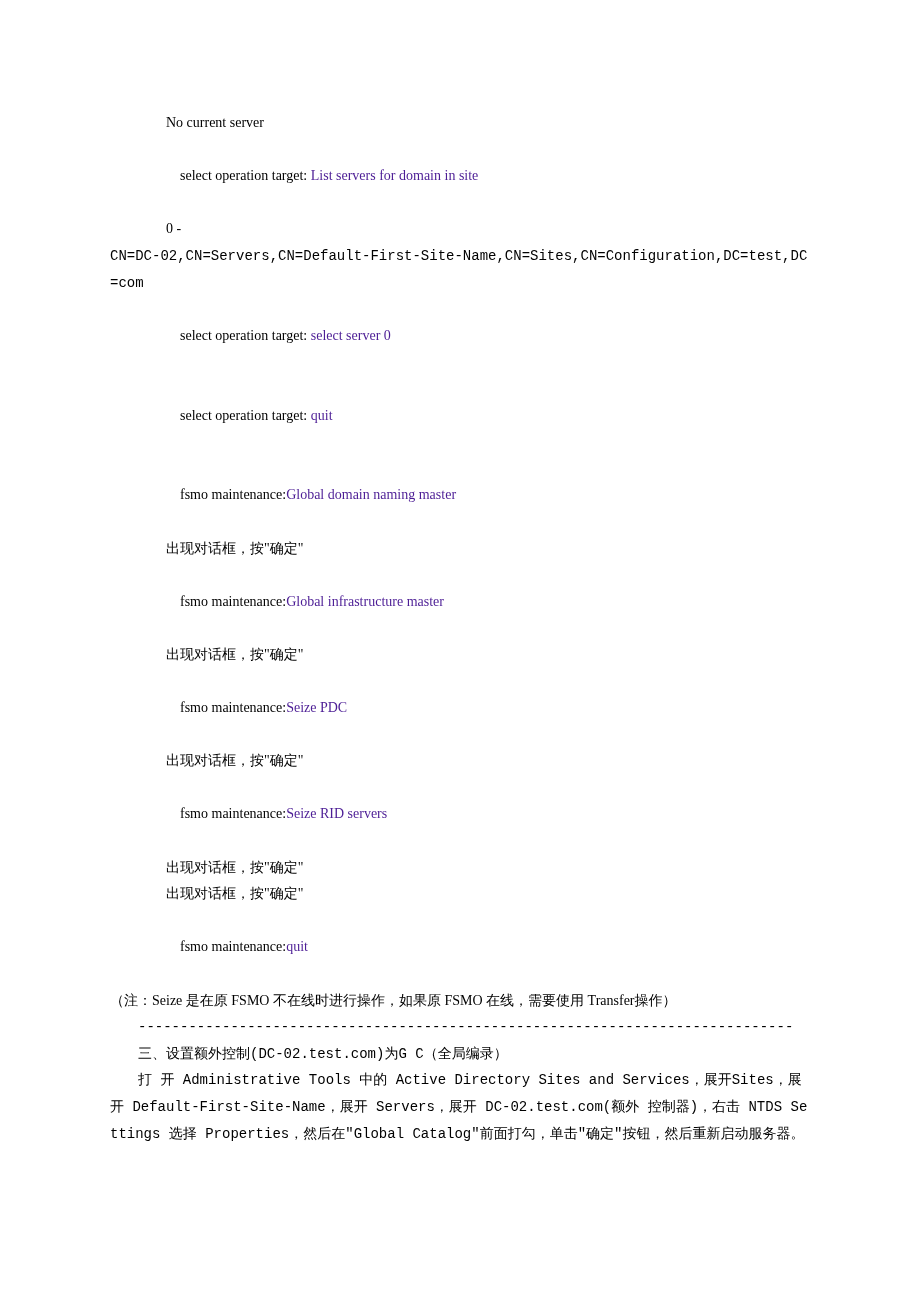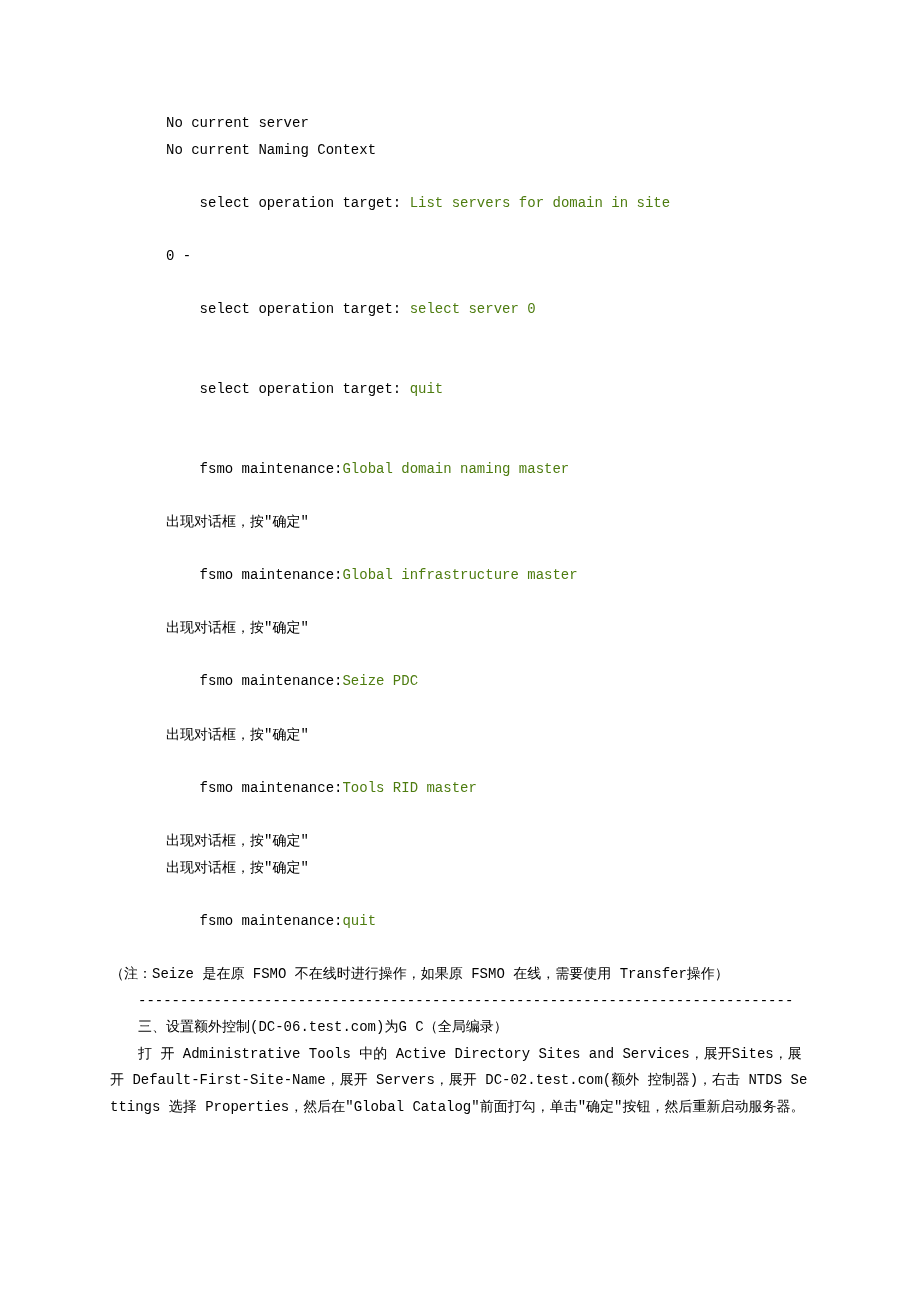--- a/index.html
+++ b/index.html
@@ -13,61 +13,61 @@
     width: 920px;
   }
   .page {
     padding: 110px 110px 60px 110px;
   }
   .row {
     white-space: pre-wrap;
     word-break: break-all;
   }
   .indent-1 { padding-left: 2em; }
-  .indent-2 { padding-left: 4em; }
+  .indent-2 { padding-left: 4em; font-family: Liberation Serif, serif; }
   .hang { text-indent: -2em; padding-left: 2em; }
-  .red { color: #4d7c0f; }
+  .red { color: #4c1d95; }
 </style>
 </head>
 <body>
 
 <div class="page">
 
   <div class="row indent-2">No current server</div>
-  <div class="row indent-2">No current Naming Context</div>
   <div class="row indent-2">
     <span>select operation target: </span><span class="red">List servers for domain in site</span>
   </div>
   <div class="row indent-2">0 -</div>
+  <div class="row">CN=DC-02,CN=Servers,CN=Default-First-Site-Name,CN=Sites,CN=Configuration,DC=test,DC=com</div>
   <div class="row indent-2">
     <span>select operation target: </span><span class="red">select server 0</span>
   </div>
   <div class="row indent-2">
     <span>select operation target: </span><span class="red">quit</span>
   </div>
   <div class="row indent-2">
     <span>fsmo maintenance:</span><span class="red">Global domain naming master</span>
   </div>
   <div class="row indent-2">出现对话框，按"确定"</div>
   <div class="row indent-2">
     <span>fsmo maintenance:</span><span class="red">Global infrastructure master</span>
   </div>
   <div class="row indent-2">出现对话框，按"确定"</div>
   <div class="row indent-2">
     <span>fsmo maintenance:</span><span class="red">Seize PDC</span>
   </div>
   <div class="row indent-2">出现对话框，按"确定"</div>
   <div class="row indent-2">
-    <span>fsmo maintenance:</span><span class="red">Tools RID master</span>
+    <span>fsmo maintenance:</span><span class="red">Seize RID servers</span>
   </div>
   <div class="row indent-2">出现对话框，按"确定"</div>
   <div class="row indent-2">出现对话框，按"确定"</div>
   <div class="row indent-2">
     <span>fsmo maintenance:</span><span class="red">quit</span>
   </div>
   <div class="row indent-2 hang">（注：Seize 是在原 FSMO 不在线时进行操作，如果原 FSMO 在线，需要使用 Transfer操作）</div>
 
   <div class="row indent-1">------------------------------------------------------------------------------</div>
 
-  <div class="row indent-1">三、设置额外控制(DC-06.test.com)为G C（全局编录）</div>
+  <div class="row indent-1">三、设置额外控制(DC-02.test.com)为G C（全局编录）</div>
   <div class="row" style="text-indent:2em;">打 开 Administrative Tools 中的 Active Directory Sites and Services，展开Sites，展开 Default-First-Site-Name，展开 Servers，展开 DC-02.test.com(额外 控制器)，右击 NTDS Settings 选择 Properties，然后在"Global Catalog"前面打勾，单击"确定"按钮，然后重新启动服务器。</div>
 
 </div>
 
 </body></html>

